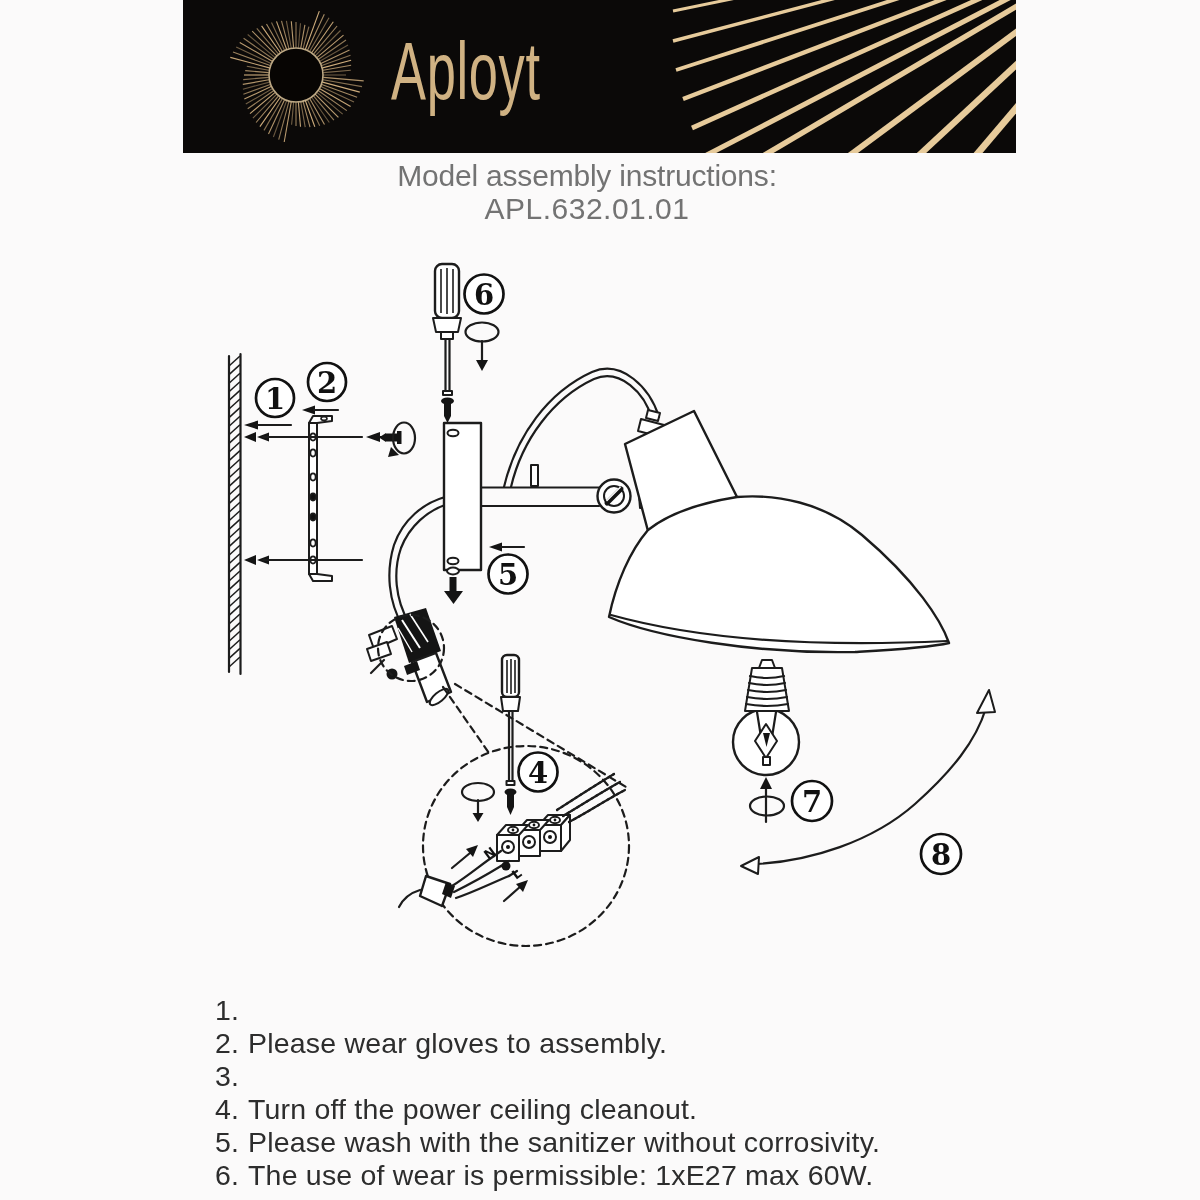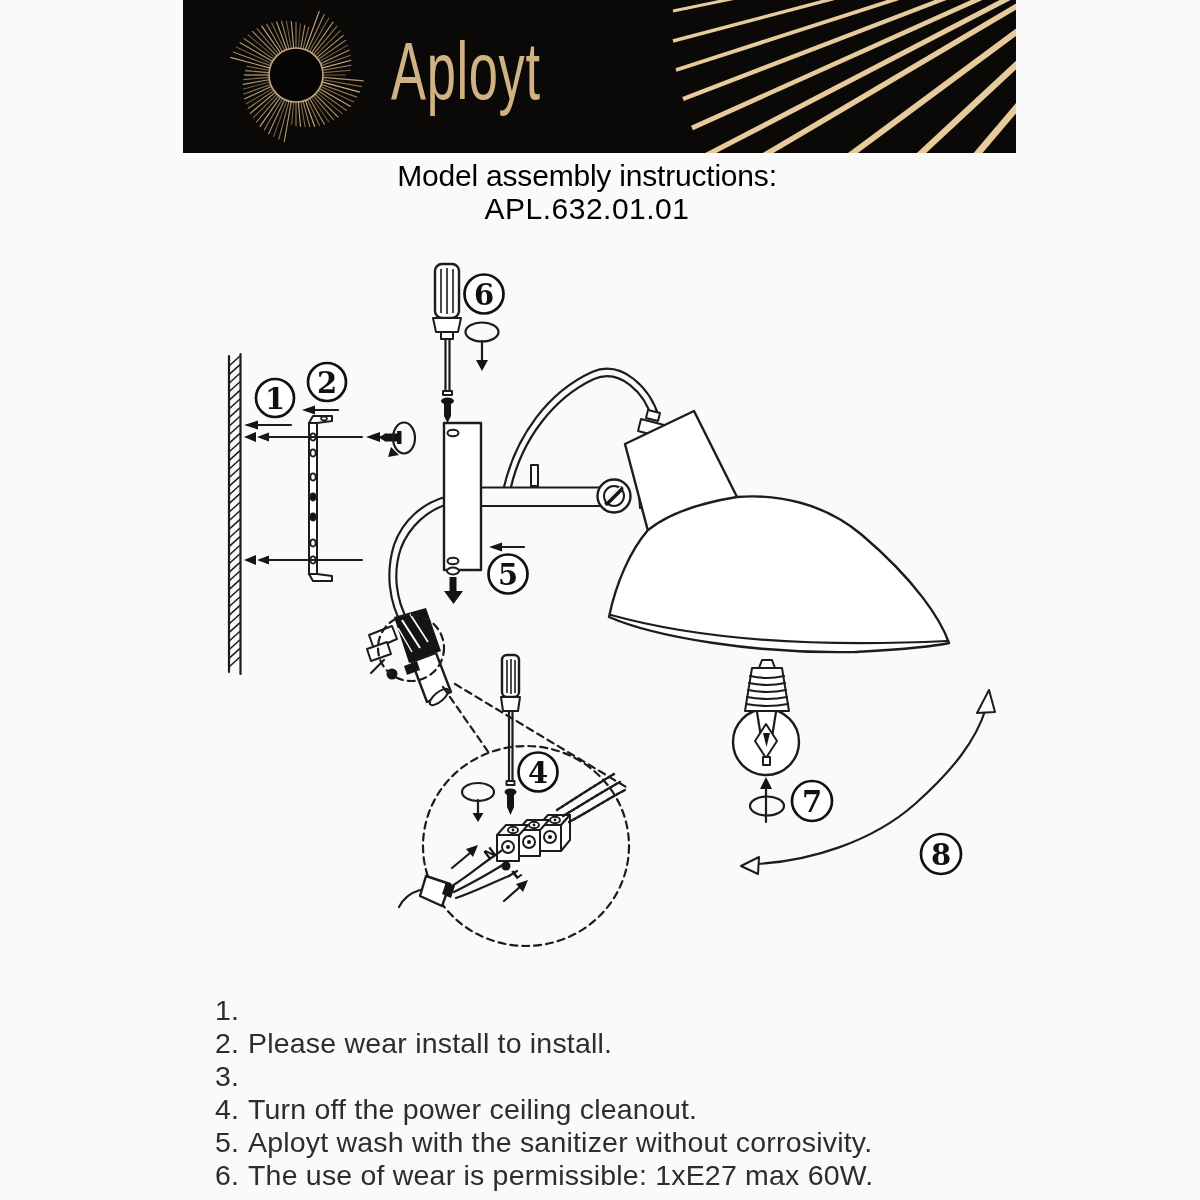--- a/index.html
+++ b/index.html
@@ -5,21 +5,21 @@
   html,body{margin:0;padding:0;}
   .page{position:relative;width:1200px;height:1200px;background:#fbfafa;overflow:hidden;
         font-family:"Liberation Sans",sans-serif;color:#2d2d2d;}
   
   .banner{position:absolute;left:183px;top:0;width:833px;height:153px;background:#0b0908;overflow:hidden;}
   .brand{position:absolute;left:208px;top:24px;font-size:82px;font-weight:300;letter-spacing:1px;
          color:#d0b283;transform:scaleX(0.64);transform-origin:left top;white-space:nowrap;}
   .logo-svg{position:absolute;left:41px;top:3px;}
   .fan-svg{position:absolute;left:0;top:0;}
   
-  .title{position:absolute;left:0;top:159px;width:1174px;text-align:center;color:#000000;}
+  .title{position:absolute;left:0;top:159px;width:1174px;text-align:center;color:#737373;}
   .title .l1{font-size:30px;letter-spacing:-0.2px;line-height:33px;}
   .title .l2{font-size:30px;letter-spacing:0.5px;line-height:33px;}
   
   .diagram{position:absolute;left:180px;top:240px;}
   .s{stroke:#1c1c1c;fill:none;stroke-width:2.2;stroke-linecap:round;}
   .s1{stroke:#1c1c1c;fill:none;stroke-width:1.6;}
   .sw{fill:#ffffff;stroke:#1c1c1c;stroke-width:2.4;stroke-linejoin:round;}
   .sw2{fill:#ffffff;stroke:#1c1c1c;stroke-width:2;stroke-linejoin:round;}
   .sb{fill:#141414;stroke:none;}
   .dsh{stroke-dasharray:7 5;}
@@ -448,32 +448,32 @@
       <text class="b-t" x="941" y="864.5">8</text>
     </g>
   </svg>
 
   <div class="instructions">
     <div class="ins-row">
       <span class="ins-num">1.</span>
     </div>
     <div class="ins-row">
       <span class="ins-num">2.</span>
-      <span class="ins-text">Please wear install to install.</span>
+      <span class="ins-text">Please wear gloves to assembly.</span>
     </div>
     <div class="ins-row">
       <span class="ins-num">3.</span>
     </div>
     <div class="ins-row">
       <span class="ins-num">4.</span>
       <span class="ins-text">Turn off the power ceiling cleanout.</span>
     </div>
     <div class="ins-row">
       <span class="ins-num">5.</span>
-      <span class="ins-text">Aployt wash with the sanitizer without corrosivity.</span>
+      <span class="ins-text">Please wash with the sanitizer without corrosivity.</span>
     </div>
     <div class="ins-row">
       <span class="ins-num">6.</span>
       <span class="ins-text">The use of wear is permissible: 1xE27 max 60W.</span>
     </div>
   </div>
 
 </div>
 
 </body></html>

